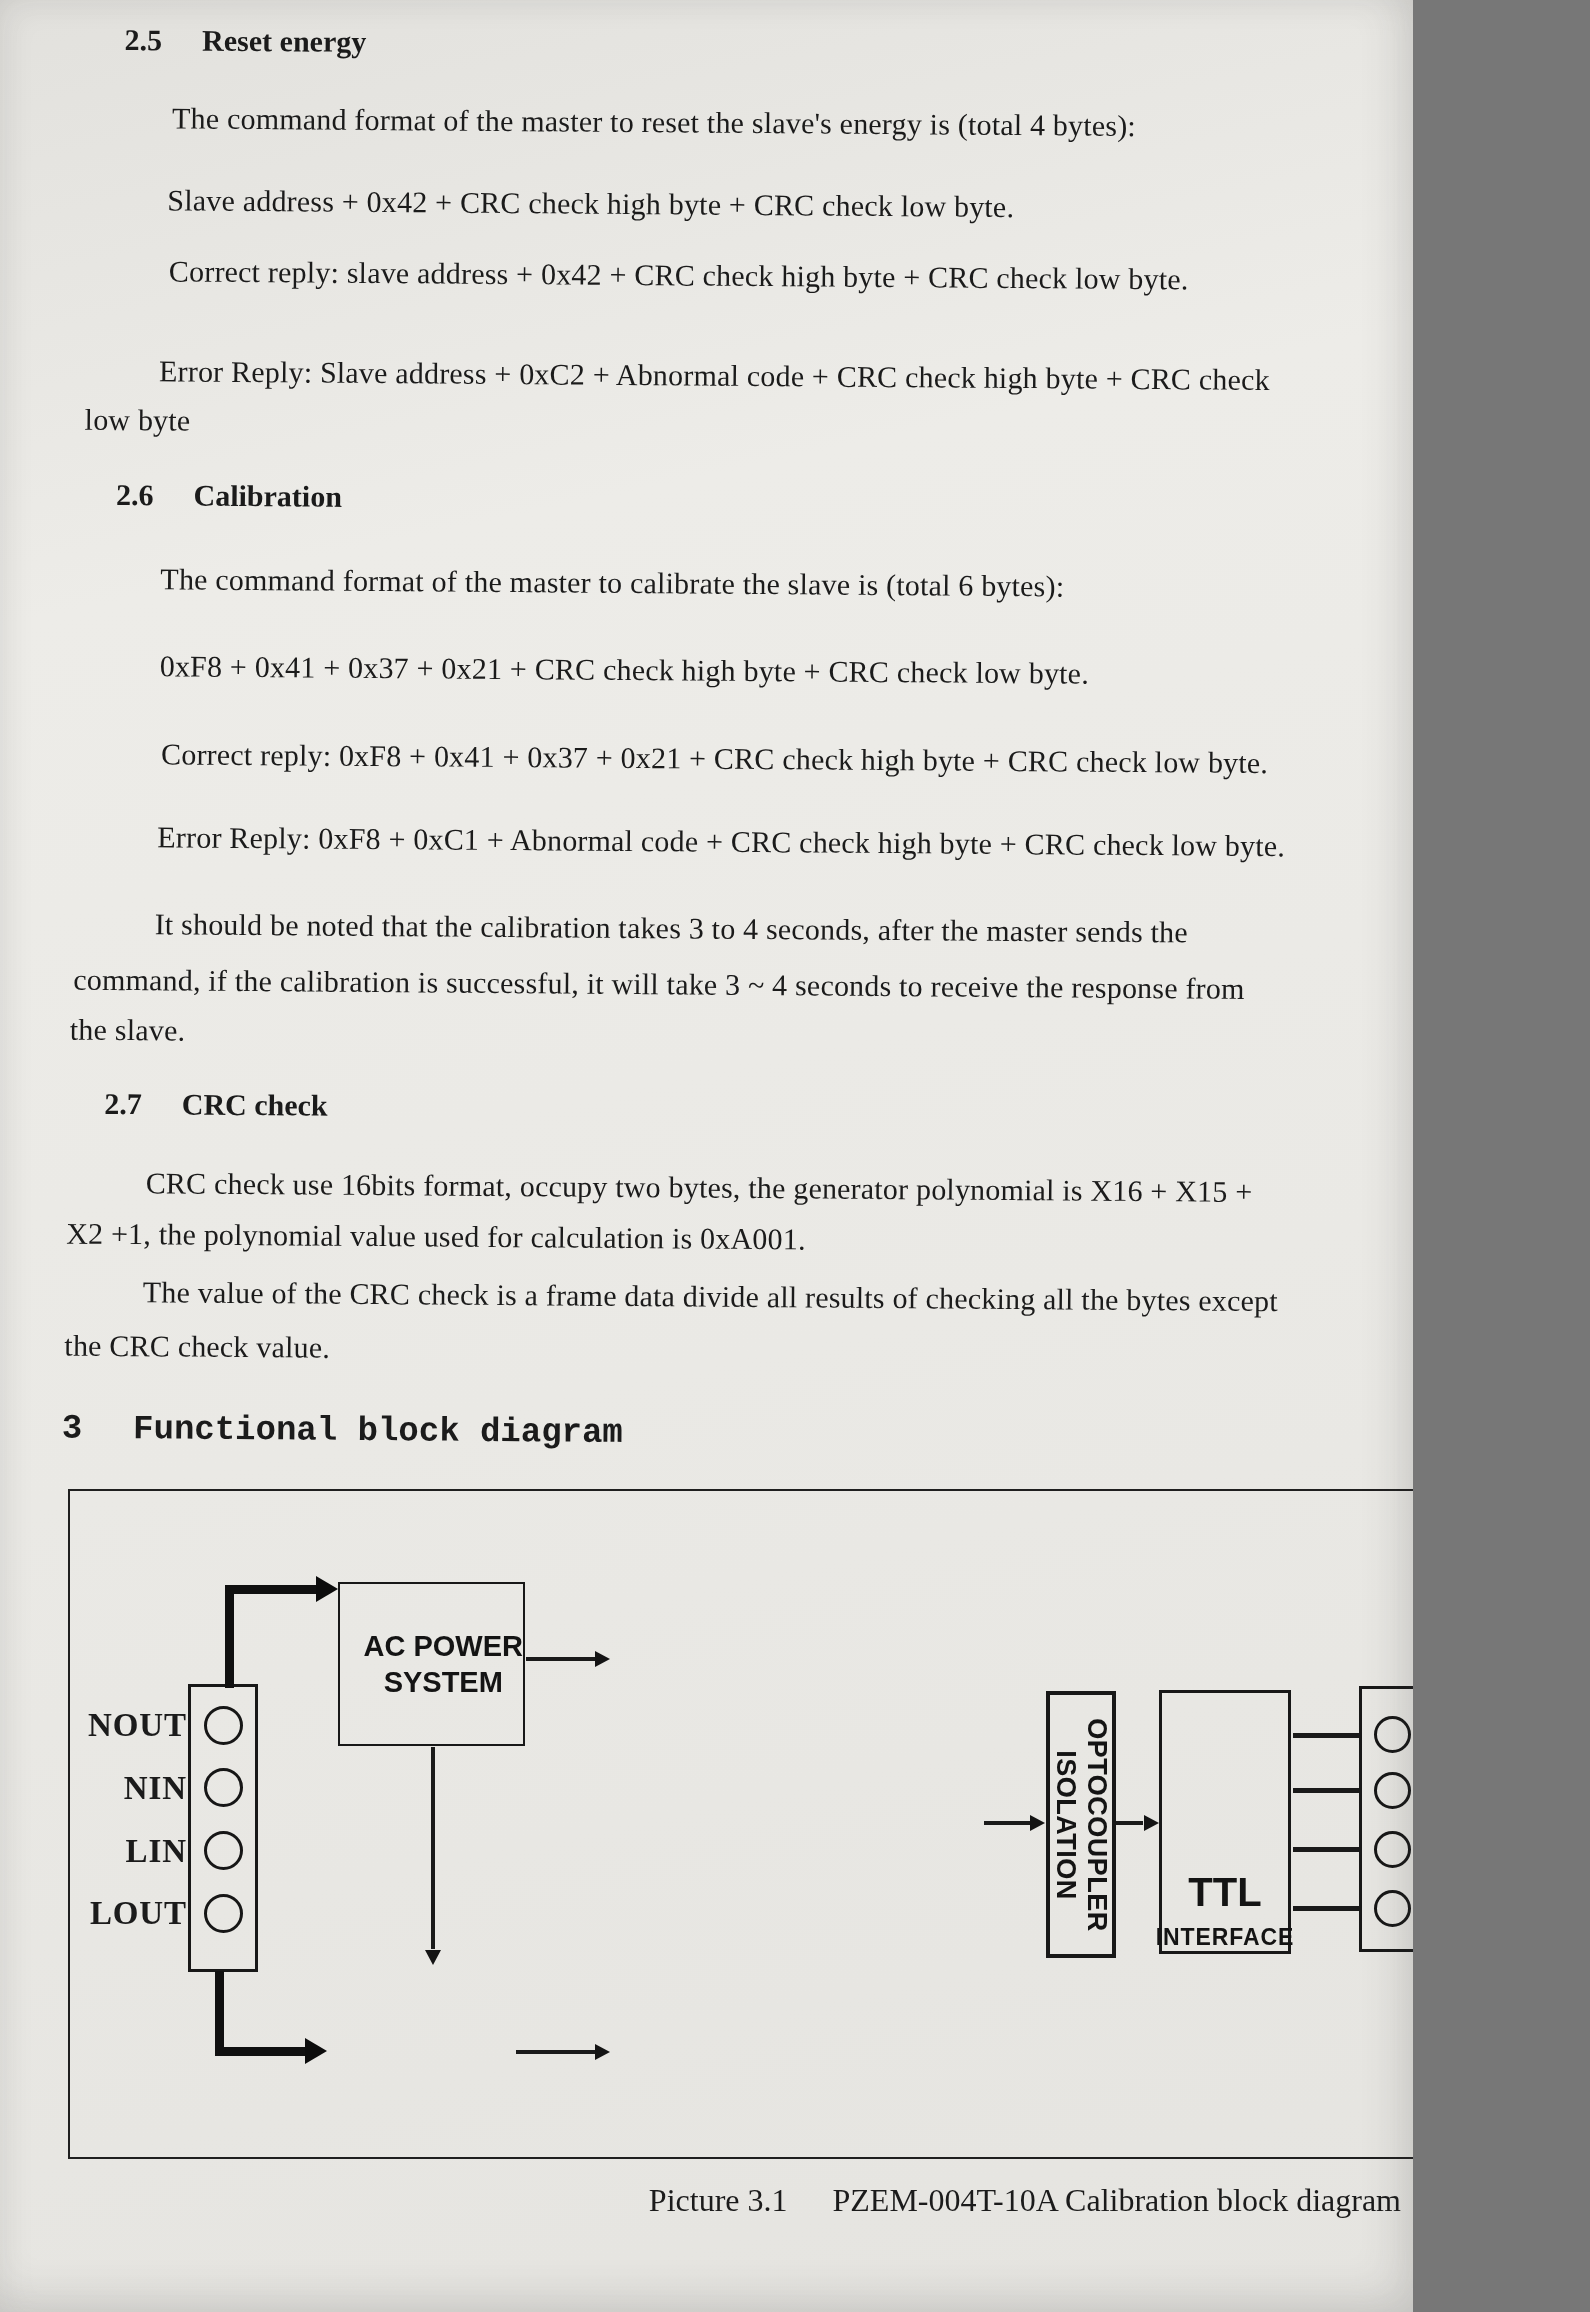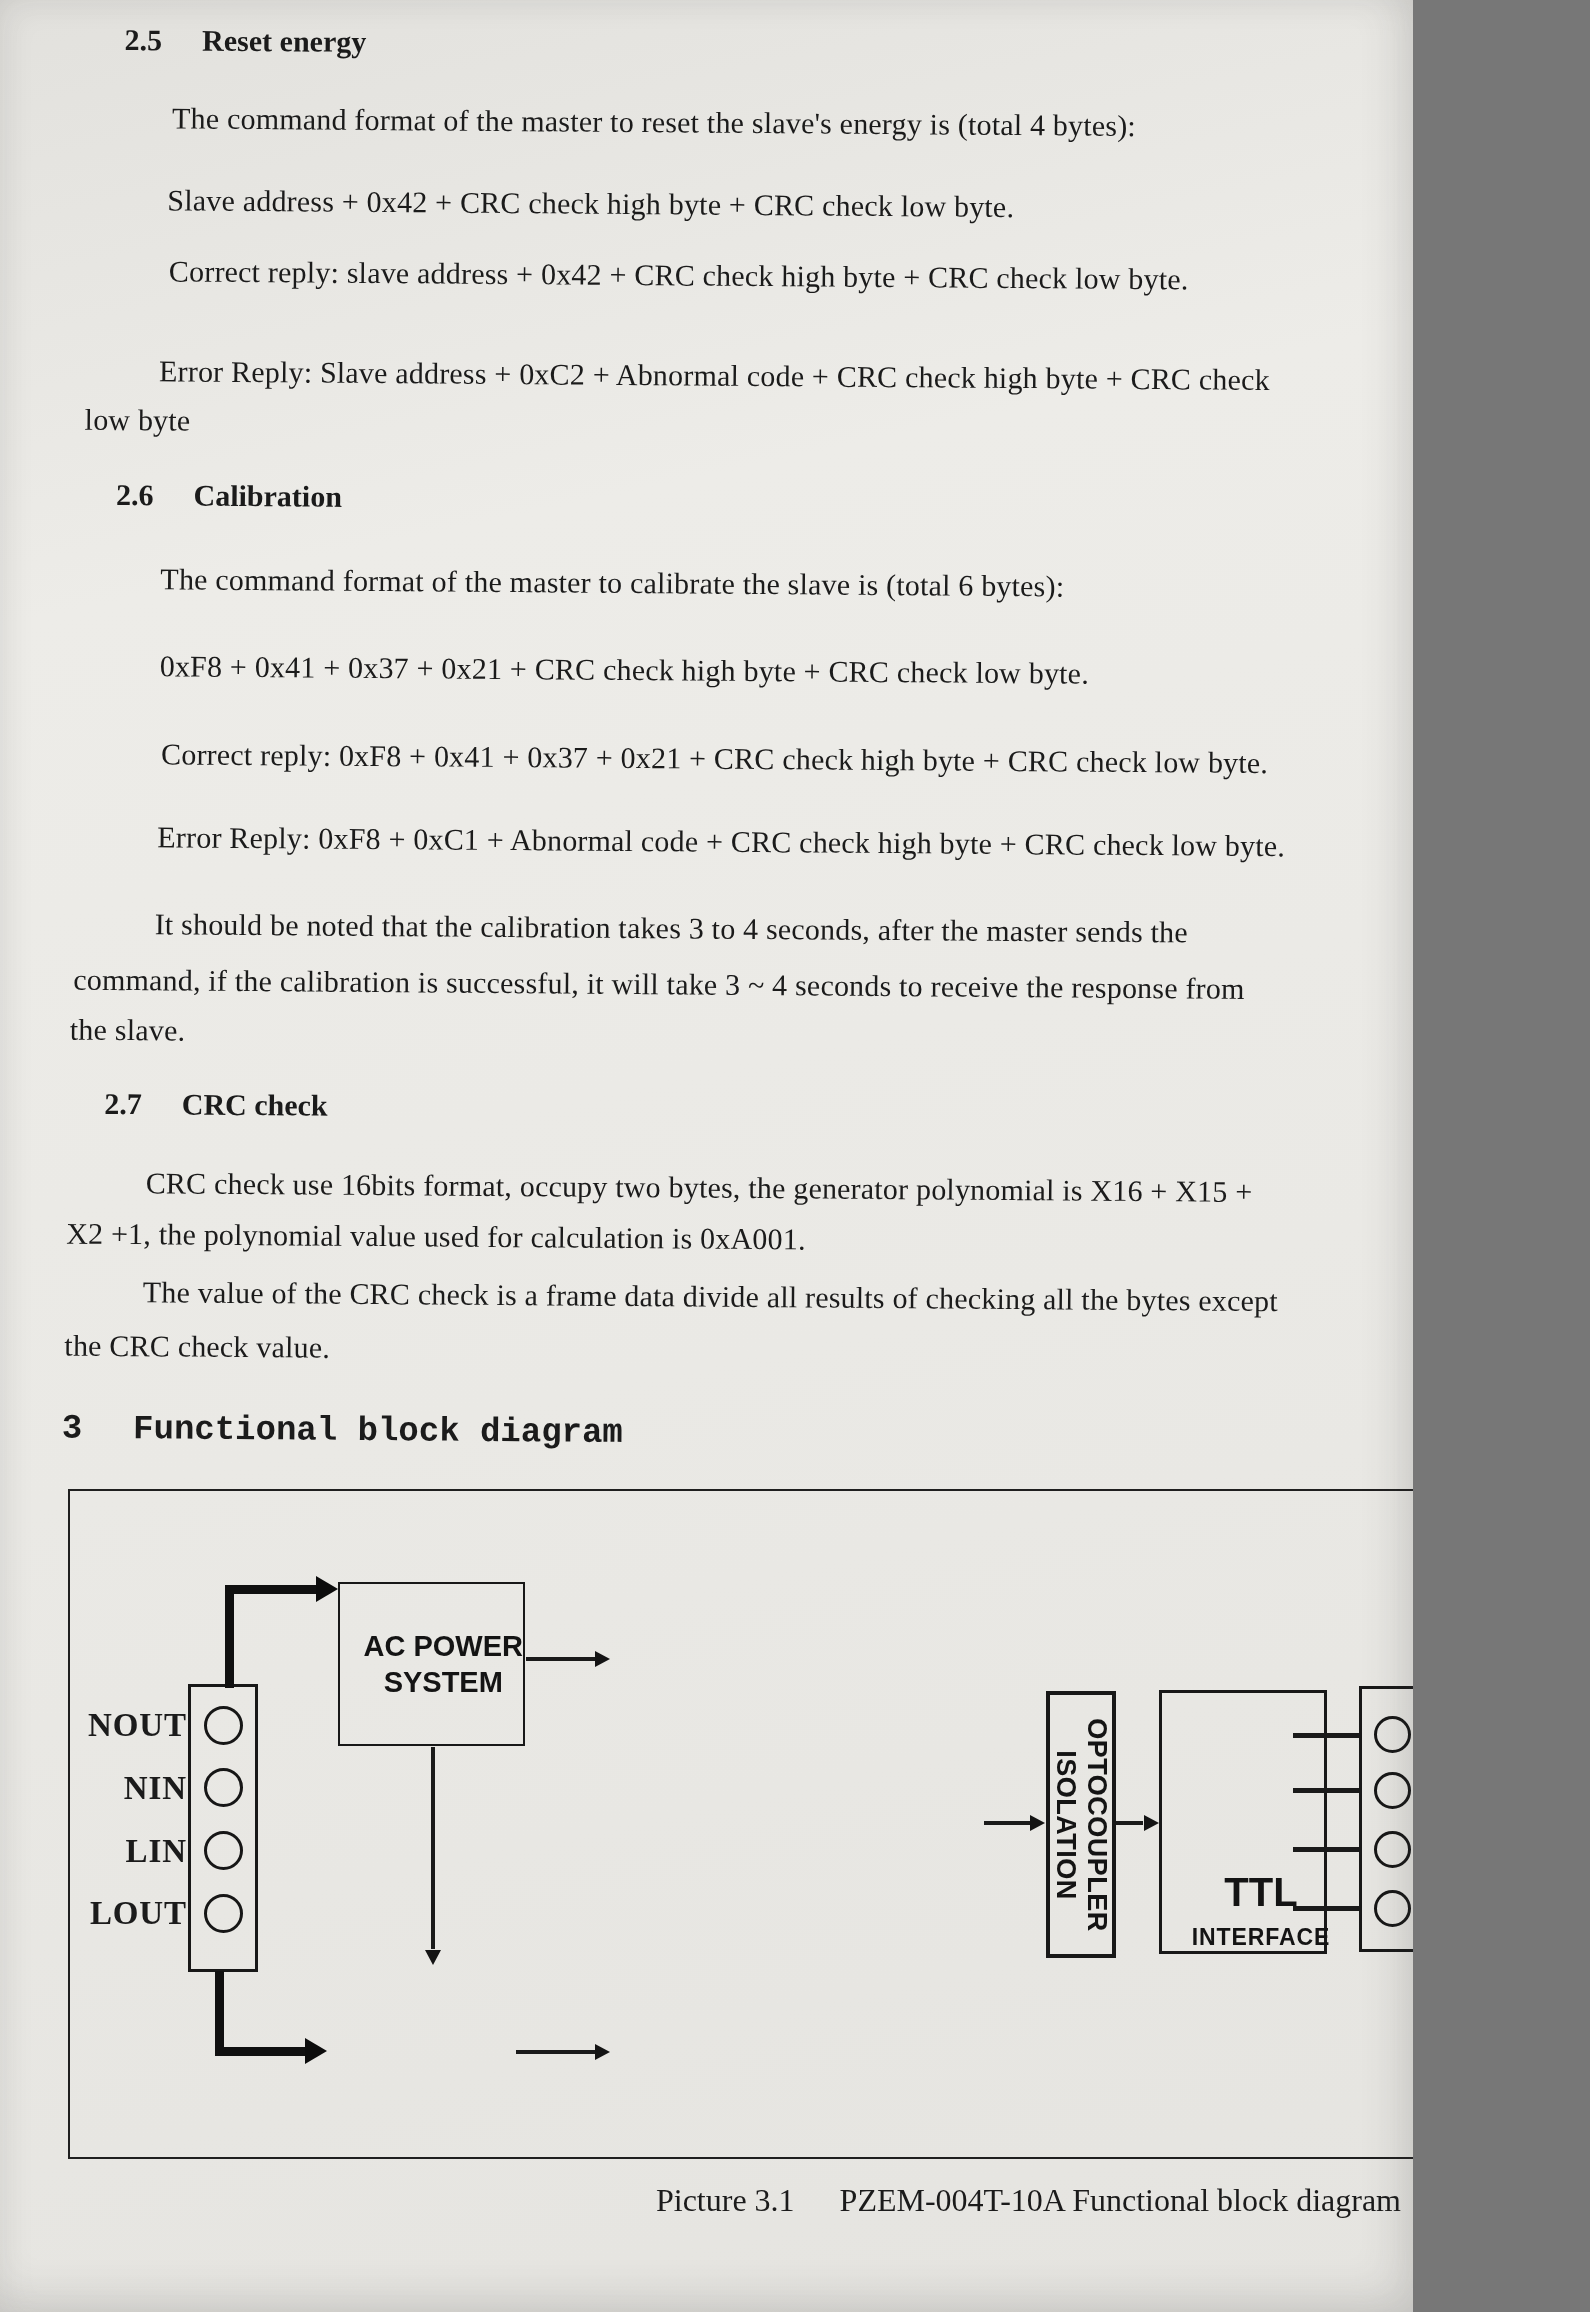--- a/index.html
+++ b/index.html
@@ -103,21 +103,21 @@
 
 
 
     <div class="box" style="left:976px;top:200px;width:62px;height:259px;border-width:4.5px;">
       <div class="rot">
         <div>OPTOCOUPLER</div>
         <div>ISOLATION</div>
       </div>
     </div>
 
-    <div class="box" style="left:1089px;top:199px;width:126px;height:258px;border-width:3.6px;flex-direction:column;padding-left:36px;">
+    <div class="box" style="left:1089px;top:199px;width:126px;height:258px;border-width:3.6px;flex-direction:column;">
       <div style="font-size:40px;">TTL</div>
       <div style="font-size:23px;margin-top:9px;letter-spacing:0.9px;">INTERFACE</div>
     </div>
 
     <div class="box" style="left:1289px;top:195px;width:61px;height:260px;border-width:3.6px;"></div>
     <div class="pin" style="left:1304px;top:225px;width:31px;height:31px;"></div>
     <div class="pin" style="left:1304px;top:281px;width:31px;height:31px;"></div>
     <div class="pin" style="left:1304px;top:340px;width:31px;height:31px;"></div>
     <div class="pin" style="left:1304px;top:399px;width:31px;height:31px;"></div>
     <div class="plabel" style="top:225px;">GND</div>
@@ -149,18 +149,18 @@
 
     <div class="hl5" style="left:1223px;top:242px;width:66px;"></div>
     <div class="hl5" style="left:1223px;top:297px;width:66px;"></div>
     <div class="hl5" style="left:1223px;top:356px;width:66px;"></div>
     <div class="hl5" style="left:1223px;top:415px;width:66px;"></div>
   </div>
 
   <div class="caption">
     <span class="inner">
       <span>Picture 3.1</span>
-      <span>PZEM-004T-10A Functional block diagram</span>
+      <span>PZEM-004T-10A Calibration block diagram</span>
     </span>
   </div>
 
 </div>
 
 
 </body></html>

